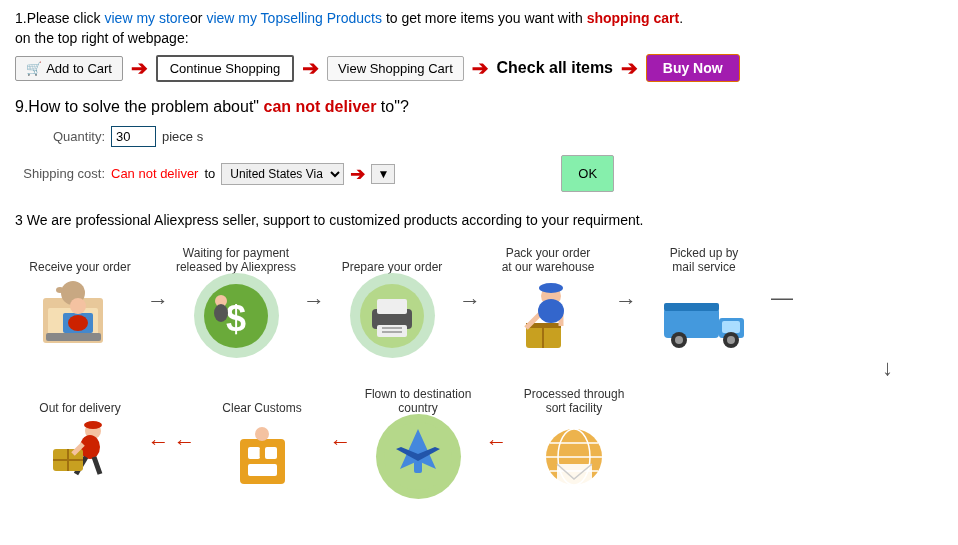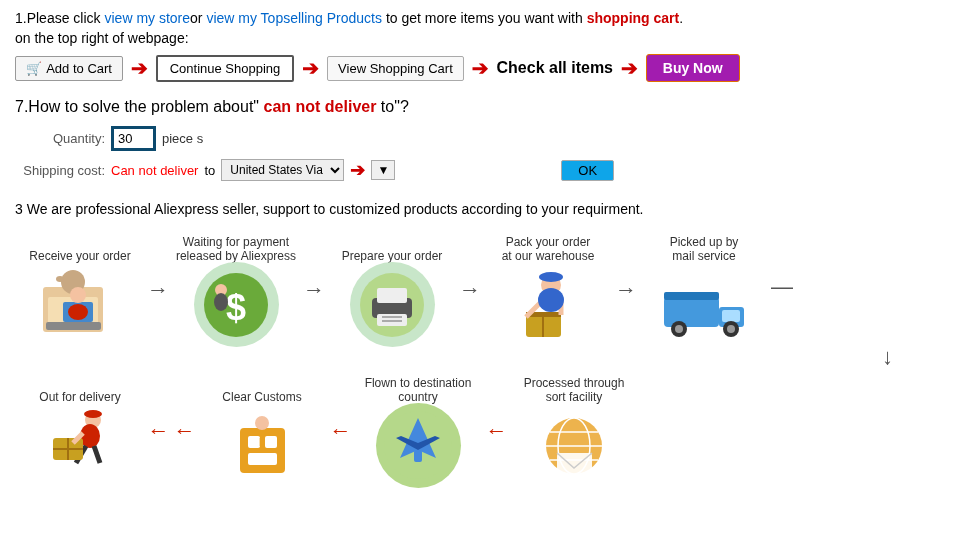--- a/index.html
+++ b/index.html
@@ -89,21 +89,21 @@
       min-width: 120px;
     }
     .qty-row, .ship-row {
       display: flex;
       align-items: center;
       gap: 6px;
       margin-bottom: 8px;
     }
     .qty-label, .ship-label { color: #555; min-width: 90px; text-align: right; font-size: 13px; }
     .qty-input {
-      border: 3px solid #0c4a6e;
+      border: 1px solid #0c4a6e;
       width: 45px;
       padding: 2px 4px;
       font-size: 13px;
     }
     .piece-s { font-size: 13px; color: #333; }
     .cannot-deliver { color: red; font-size: 13px; }
     .ship-to { font-size: 13px; }
     .ship-select {
       font-size: 12px;
       border: 1px solid #aaa;
@@ -111,22 +111,22 @@
     }
     .dropdown-arrow {
       border: 1px solid #aaa;
       background: #f0f0f0;
       padding: 2px 5px;
       font-size: 12px;
       cursor: pointer;
     }
     .btn-ok {
       border: 1px solid #aaa;
-      background: #0ea5e9;
-      padding: 2px 16px;
+      background: #86efac;
+      padding: 10px 16px;
       font-size: 13px;
       cursor: pointer;
       border-radius: 2px;
     }
     .china-post {
       text-align: center;
       font-size: 12px;
       color: #555;
       line-height: 1.4;
     }
@@ -218,21 +218,21 @@
   </button>
   <span class="arrow-red">➔</span>
   <span class="check-all-items">Check all items</span>
   <span class="arrow-red">➔</span>
   <button class="btn-buy-now">
     <span>Buy Now</span>
   </button>
 </div>
 
 <p class="step2-heading">
-  <span>7.How to solve the problem about"</span><span class="link-red"> can not deliver</span><span> to"?</span>
+  <span>9.How to solve the problem about"</span><span class="link-red"> can not deliver</span><span> to"?</span>
 </p>
 
 <div class="step2-block">
   <div class="step2-left">
     <div class="qty-row">
       <span class="qty-label">Quantity:</span>
       <input class="qty-input" type="text" value="30" style="">
       <span class="piece-s">piece s</span>
     </div>
     <div class="ship-row">

